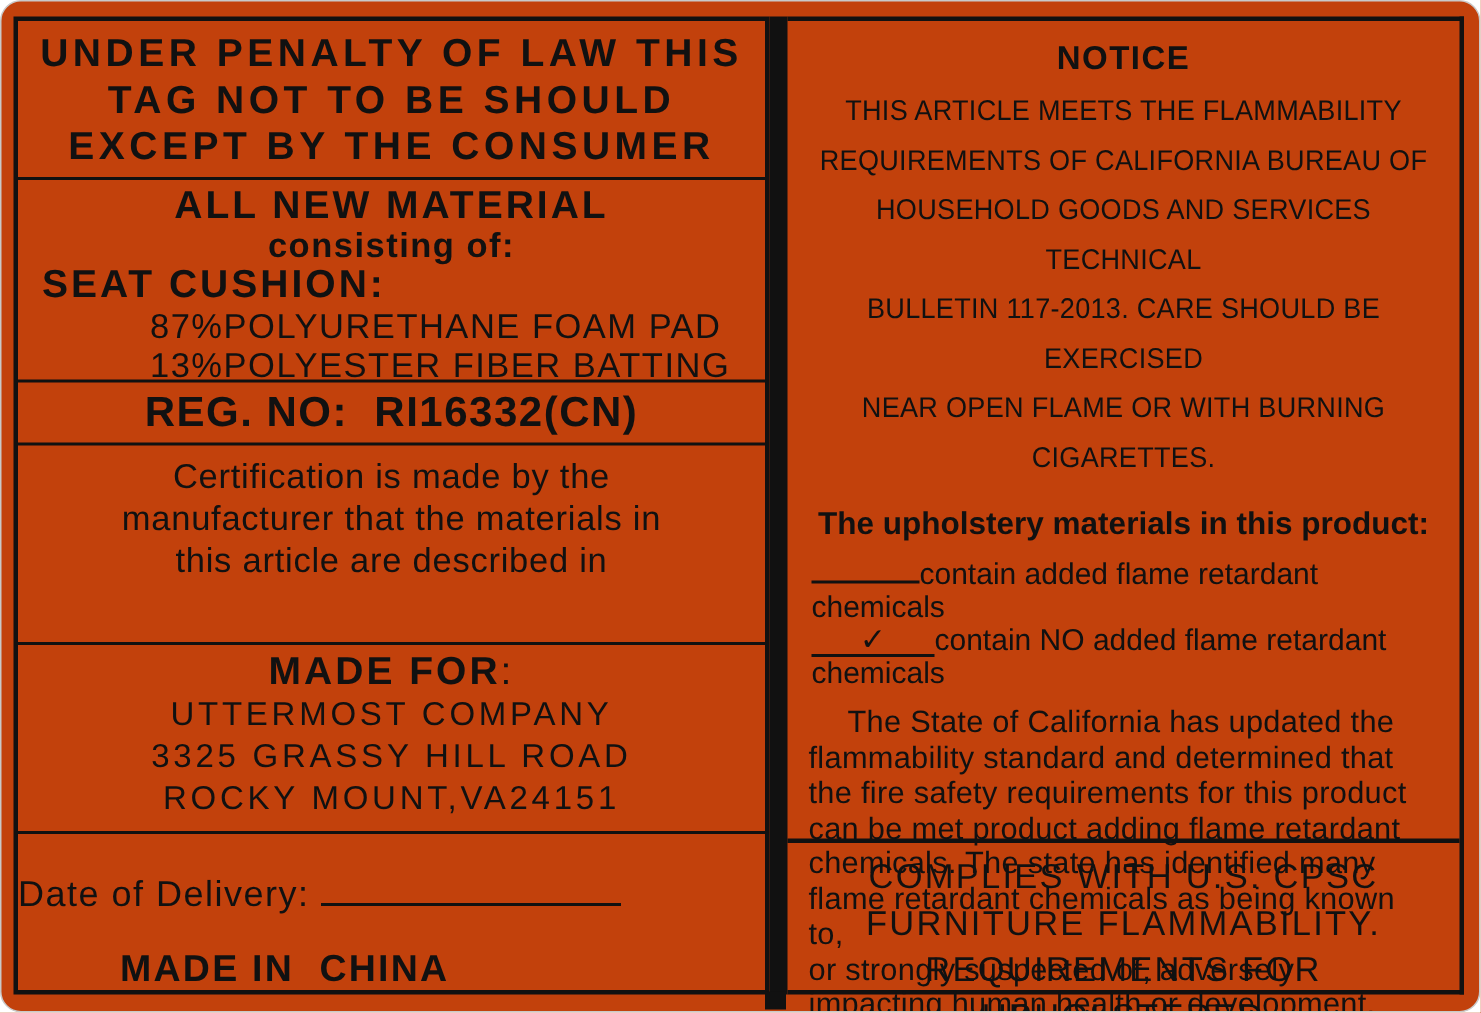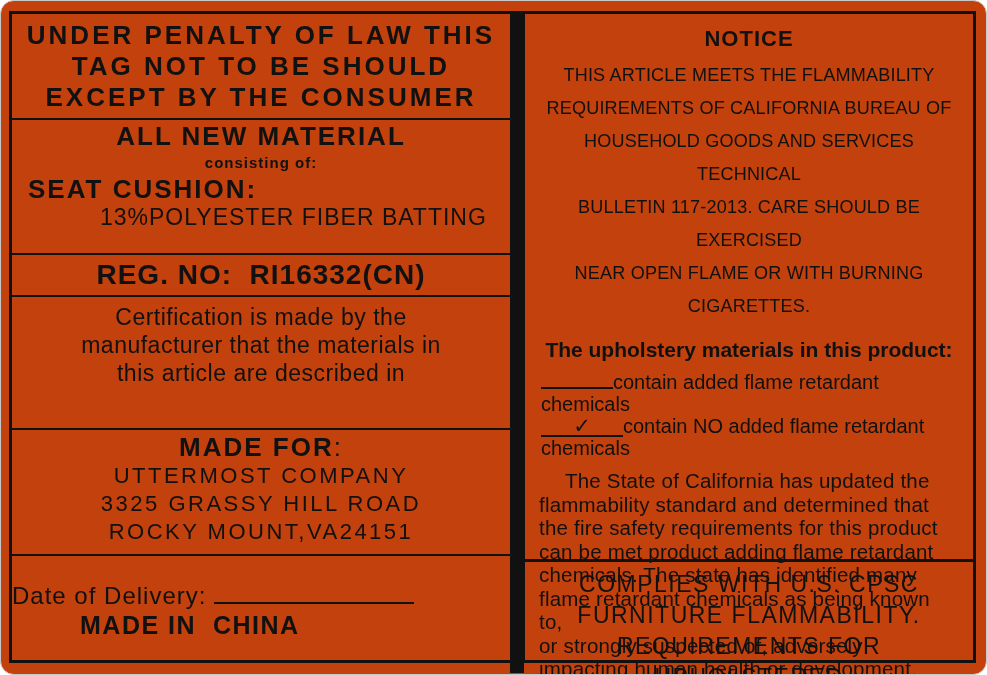--- a/index.html
+++ b/index.html
@@ -12,34 +12,34 @@
   .left-panel {
     position:absolute; left:8px; top:10px; width:504px; height:652px;
     box-sizing:border-box; border:3px solid #111; display:flex; flex-direction:column;
   }
   .lsec { box-sizing:border-box; border-bottom:2px solid #111; overflow:hidden; }
   .lsec:last-child { border-bottom:none; }
   .s1 { height:107px; display:flex; flex-direction:column; justify-content:center;
         text-align:center; font-weight:bold; font-size:26px; line-height:31px; letter-spacing:3px; }
   .s2 { height:136px; padding-top:2px; }
   .mat-heading { text-align:center; font-weight:bold; font-size:26px; line-height:29px; letter-spacing:2px; }
-  .mat-sub     { text-align:center; font-weight:bold; font-size:15px; line-height:24px; letter-spacing:1px; }
+  .mat-sub     { text-align:center; font-weight:bold; font-size:23px; line-height:24px; letter-spacing:1px; }
   .mat-item    { font-weight:bold; font-size:26px; line-height:29px; letter-spacing:2px; padding-left:16px; }
   .mat-comp    { font-size:23px; line-height:26px; letter-spacing:1px; padding-left:88px; white-space:pre; }
   .s3 { height:43px; text-align:center; font-weight:bold; font-size:28px; line-height:40px;
         letter-spacing:1px; white-space:pre; }
   .s4 { height:134px; padding-top:6px; text-align:center; font-size:23px; line-height:28px; letter-spacing:0.5px; }
   .s5 { height:127px; padding-top:2px; text-align:center; }
   .mf-heading { font-weight:bold; font-size:26px; line-height:30px; letter-spacing:2px; }
   .mf-colon   { font-weight:normal; }
   .mf-line    { font-size:22px; line-height:28px; letter-spacing:2.5px; }
   .s6 { height:105px; }
   .delivery-row { margin-top:24px; font-size:24px; letter-spacing:1px; }
   .date-blank { display:inline-block; width:200px; border-bottom:2px solid #111; height:22px; margin-left:8px; }
-  .made-in { margin-top:1px; margin-left:68px; font-weight:bold; font-size:25px; letter-spacing:1.5px; white-space:pre; }
+  .made-in { margin-top:21px; margin-left:68px; font-weight:bold; font-size:25px; letter-spacing:1.5px; white-space:pre; }
   
   .center-bar { position:absolute; left:512px; top:10px; width:12px; height:652px; background:#111; }
   .center-nub { position:absolute; left:509px; top:660px; width:14px; height:12px; background:#111; }
   
   .right-panel {
     position:absolute; left:524px; top:10px; width:451px; height:652px;
     box-sizing:border-box; border:3px solid #111; border-left:none;
     display:flex; flex-direction:column;
   }
   .notice-area { height:545px; box-sizing:border-box; }
@@ -66,20 +66,21 @@
     <div class="lsec s1">
       <div>UNDER PENALTY OF LAW THIS</div>
       <div>TAG NOT TO BE SHOULD</div>
       <div>EXCEPT BY THE CONSUMER</div>
     </div>
 
     <div class="lsec s2">
       <div class="mat-heading">ALL NEW MATERIAL</div>
       <div class="mat-sub">consisting of:</div>
       <div class="mat-item">SEAT CUSHION:</div>
+      <div class="mat-comp">87%POLYURETHANE FOAM PAD</div>
       <div class="mat-comp">13%POLYESTER FIBER BATTING</div>
     </div>
 
     <div class="lsec s3">REG. NO:  RI16332(CN)</div>
 
     <div class="lsec s4">
       <div>Certification is made by the</div>
       <div>manufacturer that the materials in</div>
       <div>this article are described in</div>
     </div>

